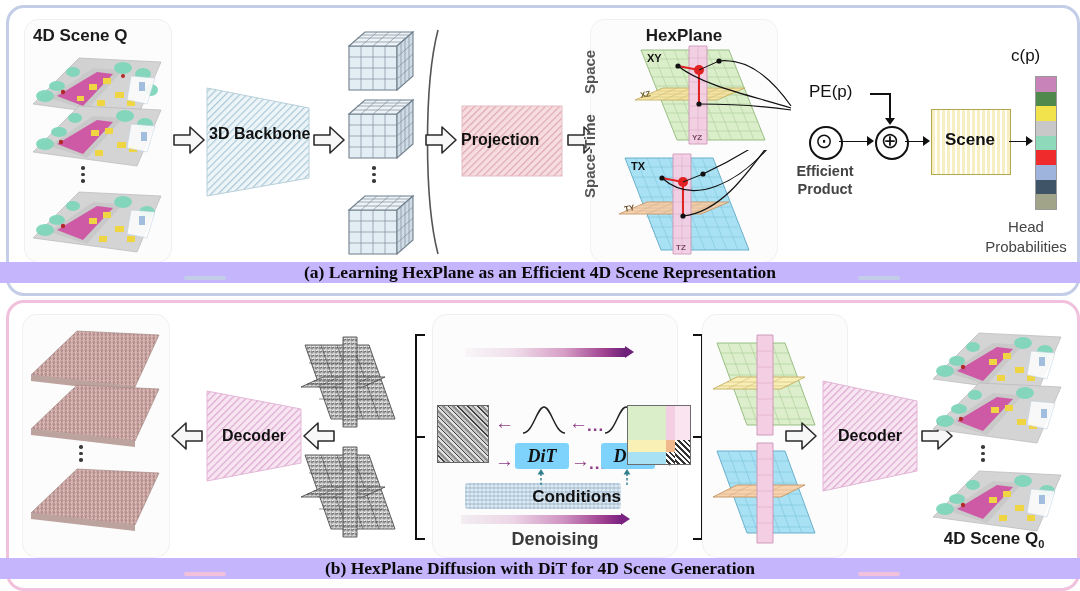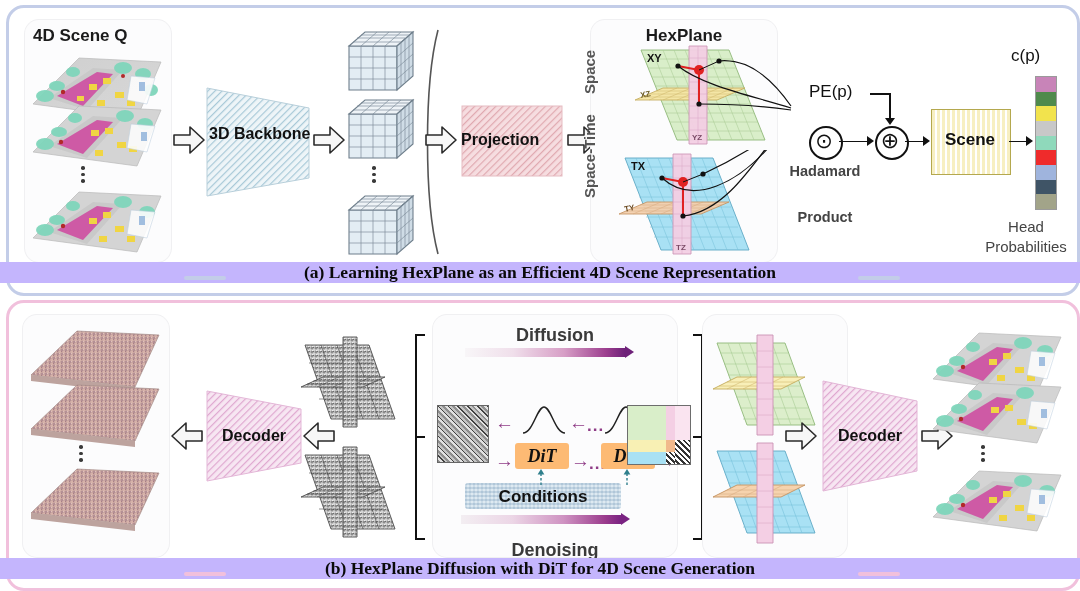--- a/index.html
+++ b/index.html
@@ -70,21 +70,21 @@
   .gradbar{position:absolute;height:9px;}
   #grad-diff{background:linear-gradient(90deg,#f8f6f8 0%,#f0dfeb 30%,#d79ec6 62%,#9d3f8f 88%,#6e2179 100%);}
   #grad-denoise{background:linear-gradient(90deg,#f3eef2 0%,#ecd6e6 32%,#cf93c2 64%,#9b3c8d 90%,#7a2382 100%);}
 
   #cond-box{position:absolute;border-radius:3px;
             background:repeating-linear-gradient(90deg,#d9e5ee 0 2px,#eef4f8 2px 4px),
                        repeating-linear-gradient(0deg,#cfdde8 0 2px,#eef4f8 2px 4px);
             background-blend-mode:multiply;}
   #cond-label{position:absolute;font-weight:bold;font-size:17px;color:#111;}
 
-  .dit{position:absolute;background:#fdba74;border-radius:3px;
+  .dit{position:absolute;background:#7dd3fc;border-radius:3px;
        font-family:"Liberation Serif",serif;font-style:italic;font-weight:bold;
        font-size:18px;color:#111;display:flex;align-items:center;justify-content:center;}
 
   .parrow{position:absolute;font-size:19px;color:#8e3b86;font-weight:bold;line-height:1;}
   .pdots{position:absolute;font-size:17px;color:#8e3b86;font-weight:bold;line-height:1;letter-spacing:1px;}
 
   .bellsvg{position:absolute;}
   .bracket{position:absolute;}
   .noisepatch{position:absolute;border:1px solid #666;}
   .hexmini{position:absolute;}
@@ -478,22 +478,22 @@
         <g fill="none" stroke="#111" stroke-width="1.2">
           <path d="M86,24 C112,12 136,-2 158,-18"></path>
           <path d="M66,66 C104,62 130,24 158,-14"></path>
           <path d="M45,28 C76,56 122,34 158,-10"></path>
         </g>
       </svg>
     </div>
 
     <div class="op" style="left:800px;top:118px;width:30px;height:30px;"></div>
     <div class="lbl" style="left:800px;top:118px;width:30px;height:30px;line-height:30px;text-align:center;font-size:21px;color:#111;">⊙</div>
-    <div class="lbl bold" style="left:770px;top:155px;width:92px;text-align:center;font-size:14.5px;color:#444;">Hadamard</div>
-    <div class="lbl bold" style="left:770px;top:173px;width:92px;text-align:center;font-size:14.5px;color:#444;margin-top:28px;">Product</div>
+    <div class="lbl bold" style="left:770px;top:155px;width:92px;text-align:center;font-size:14.5px;color:#444;">Efficient</div>
+    <div class="lbl bold" style="left:770px;top:173px;width:92px;text-align:center;font-size:14.5px;color:#444;">Product</div>
 
     <div class="thinline" style="left:830px;top:132.5px;width:30px;height:1.7px;"></div>
     <div class="arrowhead" style="left:858px;top:128px;border-left:7px solid #111;border-top:5px solid transparent;border-bottom:5px solid transparent;"></div>
 
     <div class="op" style="left:866px;top:118px;width:30px;height:30px;"></div>
     <div class="lbl" style="left:866px;top:118px;width:30px;height:30px;line-height:29px;text-align:center;font-size:22px;color:#111;">⊕</div>
 
     <div class="lbl" style="left:800px;top:74px;font-size:17px;color:#111;">PE(p)</div>
     <div class="thinline" style="left:861px;top:85px;width:20px;height:1.7px;"></div>
     <div class="thinline" style="left:880px;top:85px;width:1.7px;height:26px;"></div>
@@ -669,21 +669,20 @@
 
     <div class="bracket" style="left:404px;top:30px;">
       <svg width="14" height="208" viewBox="0 0 14 208">
         <path d="M12,2 L3,2 L3,206 L12,206" fill="none" stroke="#111" stroke-width="2"></path>
         <line x1="3" y1="104" x2="12" y2="104" stroke="#111" stroke-width="2"></line>
       </svg>
     </div>
 
     <div class="inner-card" style="left:424px;top:12px;width:244px;height:242px;"></div>
 
-    <div class="lbl bold" style="left:424px;top:22px;width:244px;text-align:center;font-size:18px;color:#3a3a3a;">Diffusion</div>
     <div class="gradbar" id="grad-diff" style="left:456px;top:45px;width:160px;"></div>
     <div class="arrowhead" style="left:616px;top:43px;border-left:9px solid #6e2179;border-top:6px solid transparent;border-bottom:6px solid transparent;"></div>
 
     <div class="noisepatch" style="left:428px;top:102px;width:50px;height:56px;
                 background:repeating-linear-gradient(45deg,#8f8f8f 0 2px,#e2e2e2 2px 4px,#3f3f3f 4px 5px,#c4c4c4 5px 7px);"></div>
 
     <div class="bellsvg" style="left:512px;top:100px;">
       <svg width="46" height="32" viewBox="0 0 46 32">
         <path d="M2,30 C12,30 16,4 23,4 C30,4 34,30 44,30" fill="none" stroke="#222" stroke-width="1.5"></path>
       </svg>
@@ -702,38 +701,38 @@
 
     <div class="parrow" style="left:486px;top:148px;">→</div>
     <div class="dit" style="left:506px;top:140px;width:54px;height:26px;">DiT</div>
     <div class="parrow" style="left:562px;top:148px;">→</div>
     <div class="pdots" style="left:580px;top:152px;">...</div>
 
     <div class="dit" style="left:592px;top:140px;width:54px;height:26px;">DiT</div>
     <div class="parrow" style="left:648px;top:148px;">→</div>
 
     <div id="cond-box" style="left:456px;top:180px;width:156px;height:26px;"></div>
-    <div id="cond-label" style="left:456px;top:184px;width:156px;text-align:center;">Conditions</div>
+    <div id="cond-label" style="left:456px;top:184px;width:156px;text-align:right;">Conditions</div>
 
     <div class="bellsvg" style="left:528px;top:166px;">
       <svg width="8" height="16" viewBox="0 0 8 16">
         <line x1="4" y1="16" x2="4" y2="5" stroke="#2f7f8c" stroke-width="1.4" stroke-dasharray="2.5,2"></line>
         <polygon points="4,0 0.6,5.5 7.4,5.5" fill="#2f7f8c"></polygon>
       </svg>
     </div>
     <div class="bellsvg" style="left:614px;top:166px;">
       <svg width="8" height="16" viewBox="0 0 8 16">
         <line x1="4" y1="16" x2="4" y2="5" stroke="#2f7f8c" stroke-width="1.4" stroke-dasharray="2.5,2"></line>
         <polygon points="4,0 0.6,5.5 7.4,5.5" fill="#2f7f8c"></polygon>
       </svg>
     </div>
 
     <div class="gradbar" id="grad-denoise" style="left:452px;top:212px;width:160px;"></div>
     <div class="arrowhead" style="left:612px;top:210px;border-left:9px solid #7a2382;border-top:6px solid transparent;border-bottom:6px solid transparent;"></div>
-    <div class="lbl bold" style="left:424px;top:226px;width:244px;text-align:center;font-size:18px;color:#3a3a3a;margin-top:11px;">Denoising</div>
+    <div class="lbl bold" style="left:424px;top:226px;width:244px;text-align:center;font-size:18px;color:#3a3a3a;">Denoising</div>
 
     <div class="featmap" style="left:618px;top:102px;width:62px;height:58px;background:#fff;">
       <div style="position:absolute;left:0;top:0;width:38px;height:34px;background:#d9eec9;border-right:1px solid #777;border-bottom:1px solid #777;"></div>
       <div style="position:absolute;left:38px;top:0;width:9px;height:34px;background:#f4cfe4;border-right:1px solid #777;border-bottom:1px solid #777;"></div>
       <div style="position:absolute;left:47px;top:0;width:15px;height:34px;background:#fae4f0;border-bottom:1px solid #777;"></div>
       <div style="position:absolute;left:0;top:34px;width:38px;height:12px;background:#f8f0b4;border-right:1px solid #777;border-bottom:1px solid #777;"></div>
       <div style="position:absolute;left:0;top:46px;width:38px;height:12px;background:#a9e1f4;border-right:1px solid #777;"></div>
       <div style="position:absolute;left:38px;top:34px;width:9px;height:12px;background:#f1b98c;border-right:1px solid #777;border-bottom:1px solid #777;"></div>
       <div style="position:absolute;left:38px;top:46px;width:9px;height:12px;background:repeating-linear-gradient(45deg,#ffffff 0 2px,#333333 2px 4px);border-right:1px solid #777;"></div>
       <div style="position:absolute;left:47px;top:34px;width:15px;height:24px;background:repeating-linear-gradient(45deg,#ffffff 0 2px,#333333 2px 4px);"></div>
@@ -907,19 +906,22 @@
           <rect x="88" y="40" width="9" height="6" fill="#f2d63c"></rect>
           <rect x="72" y="50" width="8" height="6" fill="#f2d63c"></rect>
           <rect x="100" y="50" width="8" height="6" fill="#f2d63c"></rect>
           <path d="M104,24 L128,26 L120,52 L100,48 Z" fill="#ffffff" opacity="0.9" stroke="#bcd" stroke-width="0.6"></path>
           <circle cx="36" cy="40" r="2.2" fill="#b02020"></circle>
           <rect x="112" y="30" width="6" height="9" fill="#9fbde0"></rect>
         </g>
       </svg>
     </div>
 
+    <div class="lbl bold" style="left:912px;top:226px;width:146px;text-align:center;font-size:17px;color:#1b1b1b;">
+      <span>4D Scene Q</span><sub style="font-size:11px;">0</sub>
+    </div>
   </div>
 
   <div class="caption" id="caption-b">(b) HexPlane Diffusion with DiT for 4D Scene Generation</div>
   <div class="cap-rule rule-b b" style="left:184px;width:42px;"></div>
   <div class="cap-rule rule-b b" style="left:858px;width:42px;"></div>
 
 </div>
 
 </body></html>

